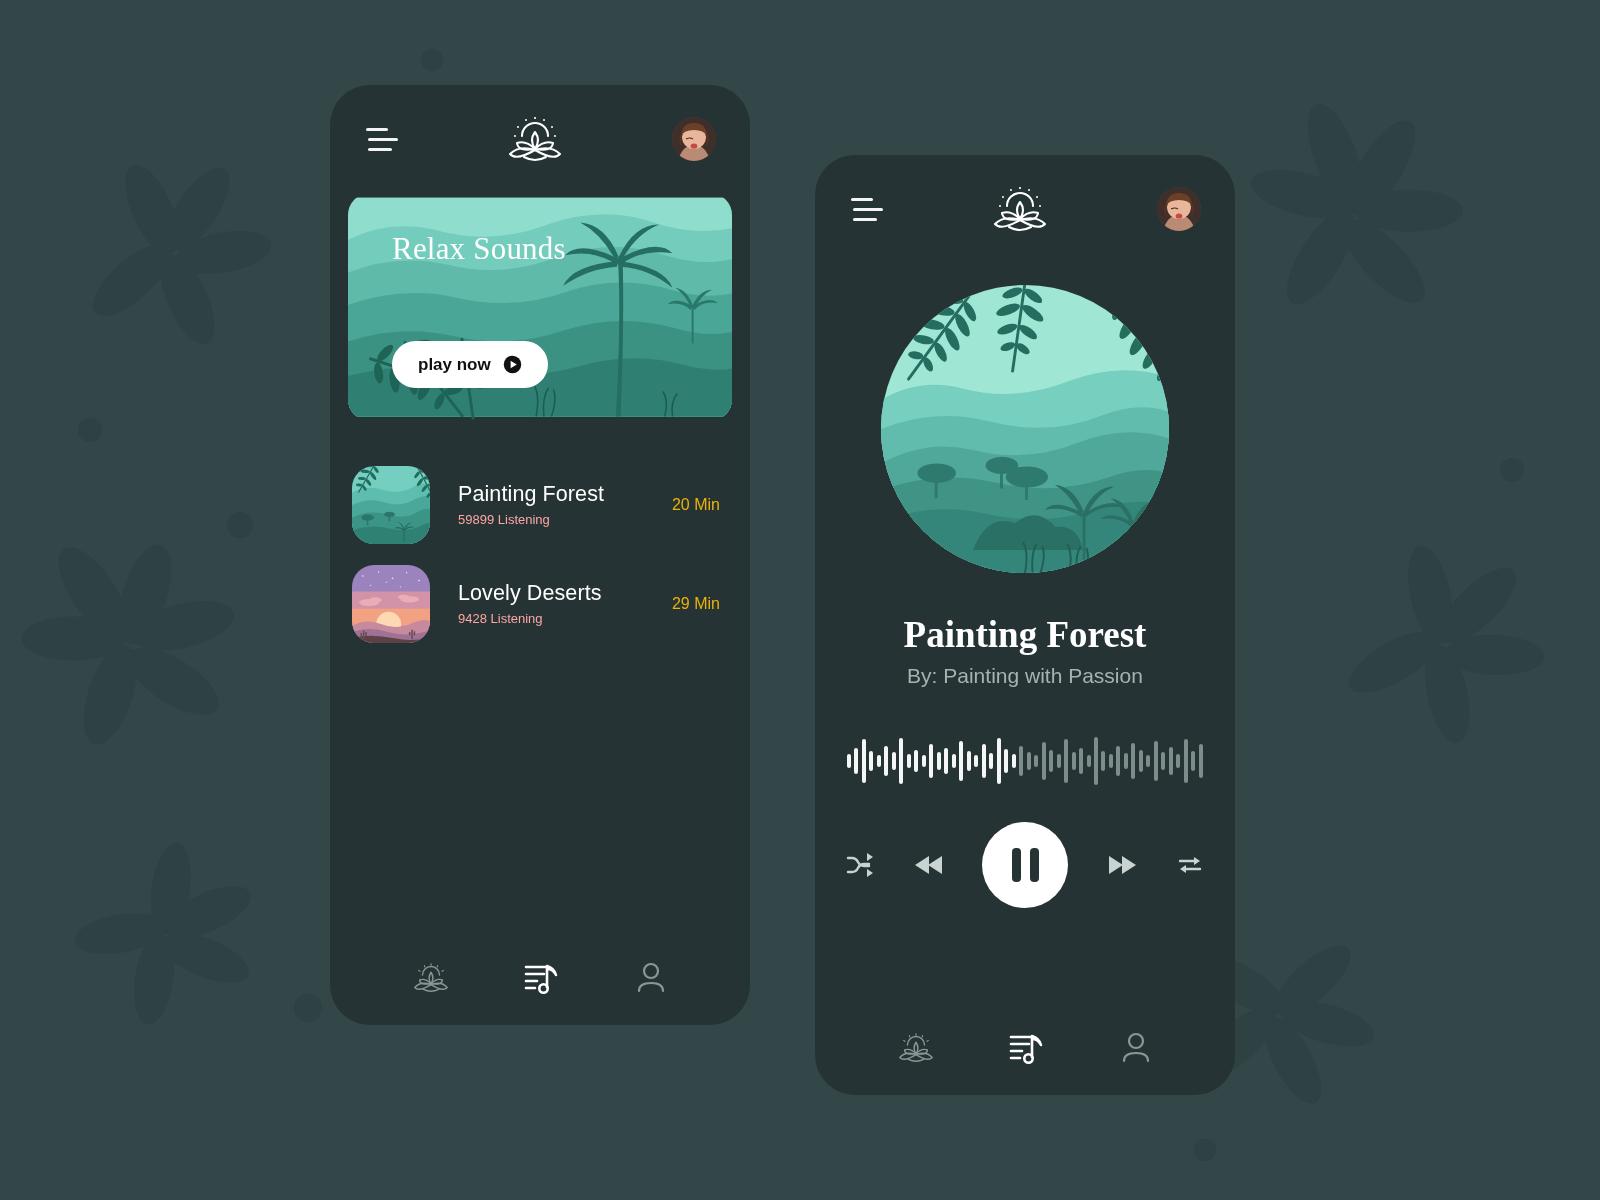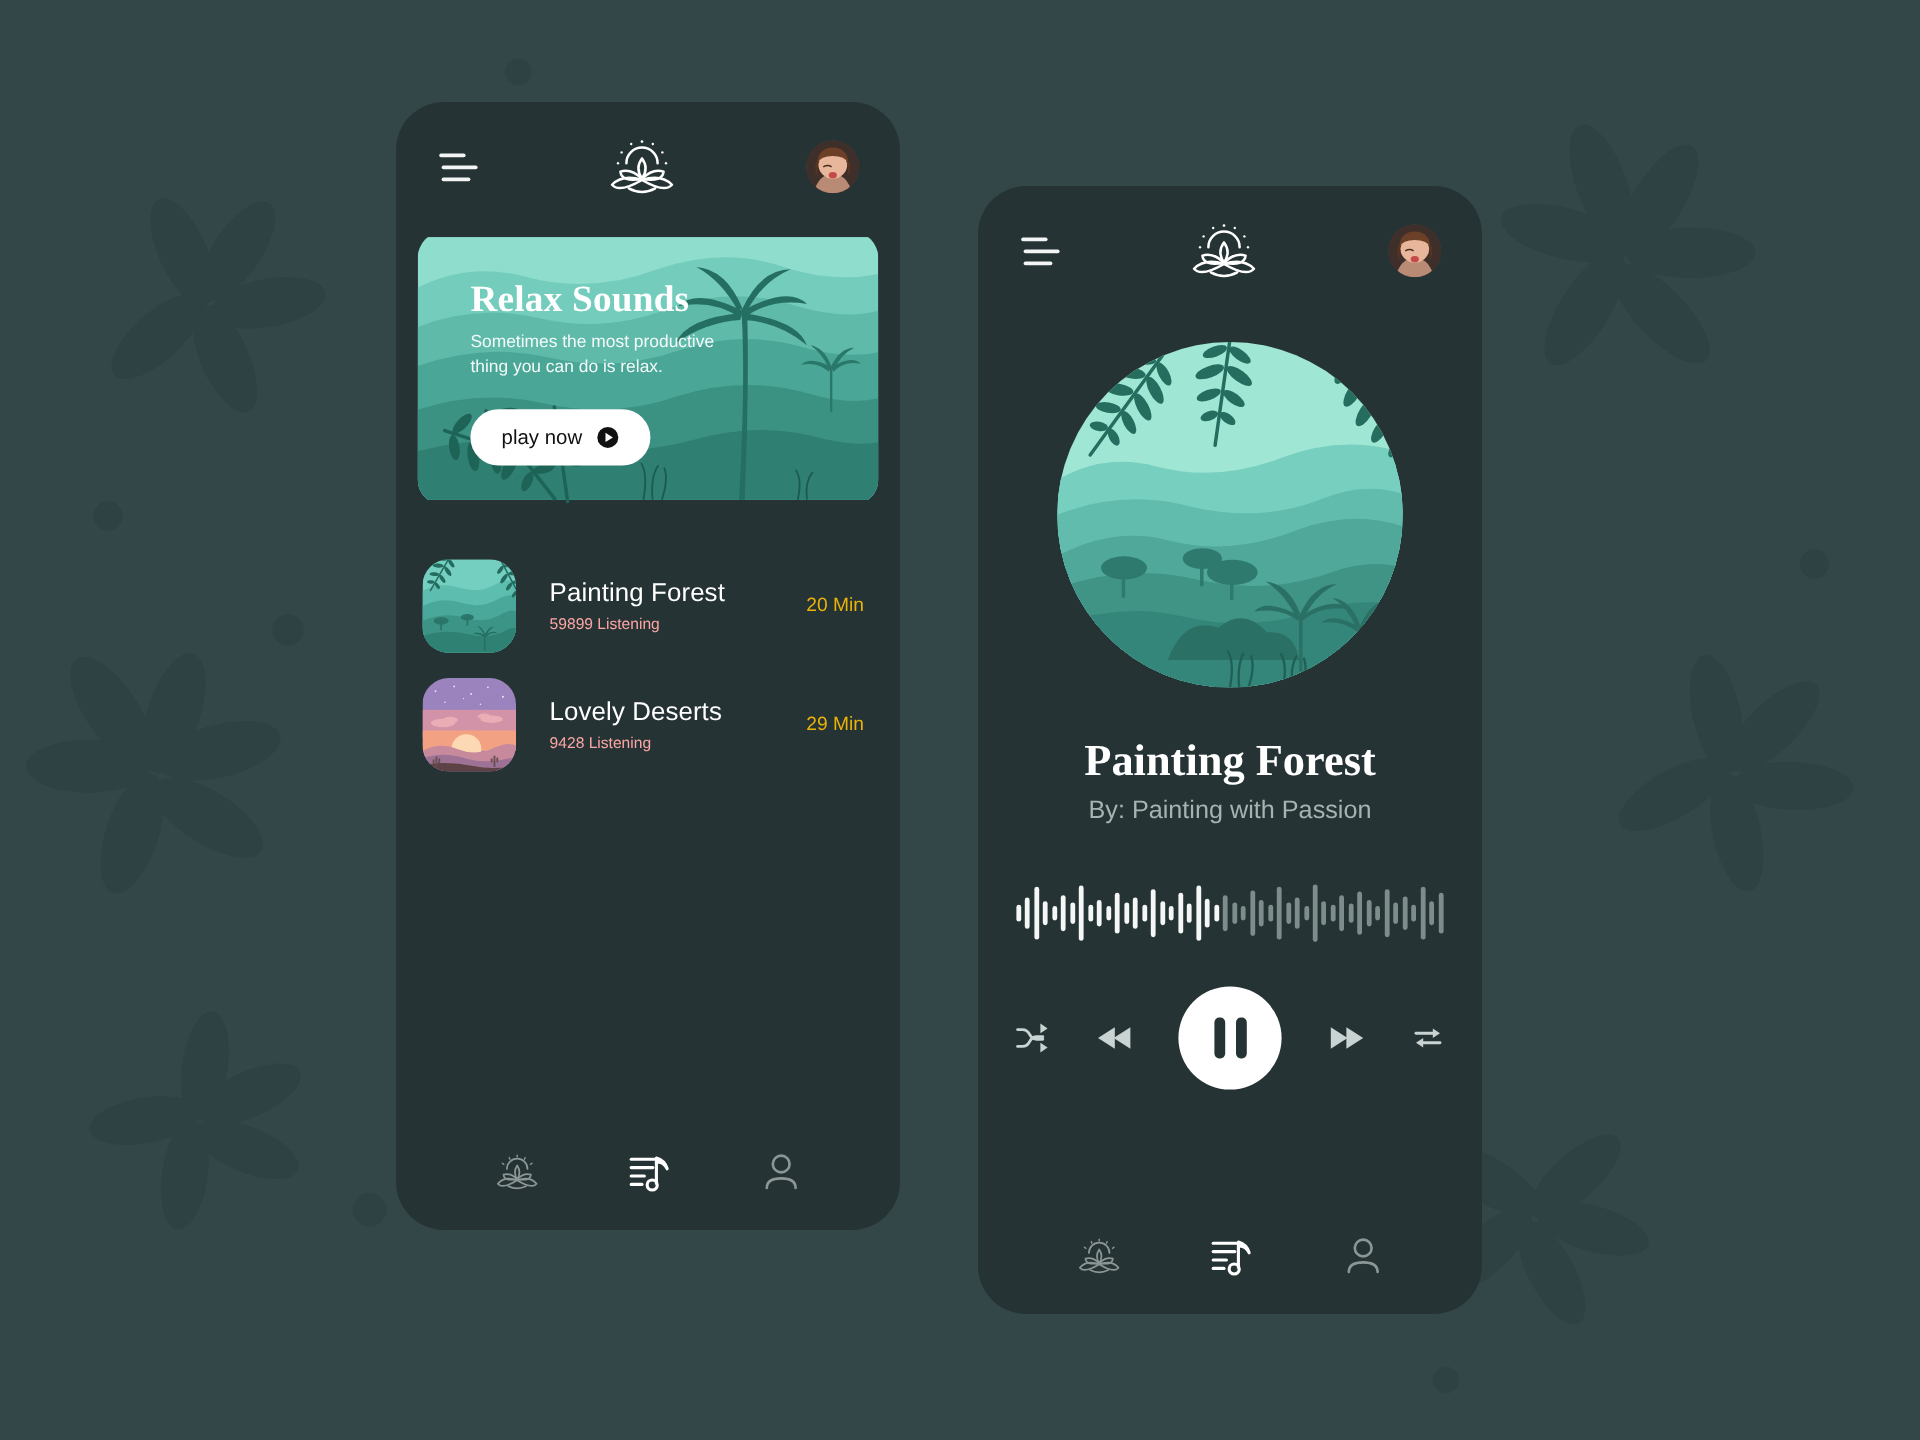--- a/index.html
+++ b/index.html
@@ -57,21 +57,21 @@
     overflow: hidden;
   }
   .hero-copy {
     position: absolute;
     left: 44px; top: 38px;
     z-index: 3;
   }
   .hero-title {
     font-family: "Liberation Serif", serif;
     font-size: 31px;
-    font-weight: 700;
+    font-weight: 400;
     color: #ffffff;
     letter-spacing: .2px;
   }
   .hero-sub {
     margin-top: 8px;
     font-size: 14.5px;
     line-height: 1.45;
     color: #f4fbf9;
     max-width: 220px;
   }
@@ -84,20 +84,21 @@
     border-radius: 26px;
     height: 47px;
     padding: 0 26px;
     display: flex;
     align-items: center;
     gap: 12px;
     font-family: "Liberation Sans", sans-serif;
     font-size: 17px;
     color: #111;
     cursor: pointer;
+    font-weight: bold;
   }
   .play-now .pg { width:19px; height:19px; flex:0 0 auto; }
 
   
   .track-list { margin-top: 34px; padding: 0 22px; }
   .track {
     display: flex;
     align-items: center;
     height: 99px;
     cursor: pointer;
@@ -614,21 +615,20 @@
       </svg>
     </div>
   </div>
 
   <div class="hero">
     <svg viewBox="0 0 400 228" width="384" height="228" style="position:absolute;inset:0;">
       <use href="#g-hero"></use>
     </svg>
     <div class="hero-copy">
       <div class="hero-title">Relax Sounds</div>
-      <div class="hero-sub">Sometimes the most productive thing you can do is relax.</div>
     </div>
     <button class="play-now">
       <span>play now</span>
       <svg class="pg" viewBox="0 0 20 20">
         <circle cx="10" cy="10" r="9.2" fill="#111"></circle>
         <path d="M8 6 L14.5 10 L8 14Z" fill="#fff"></path>
       </svg>
     </button>
   </div>
 

